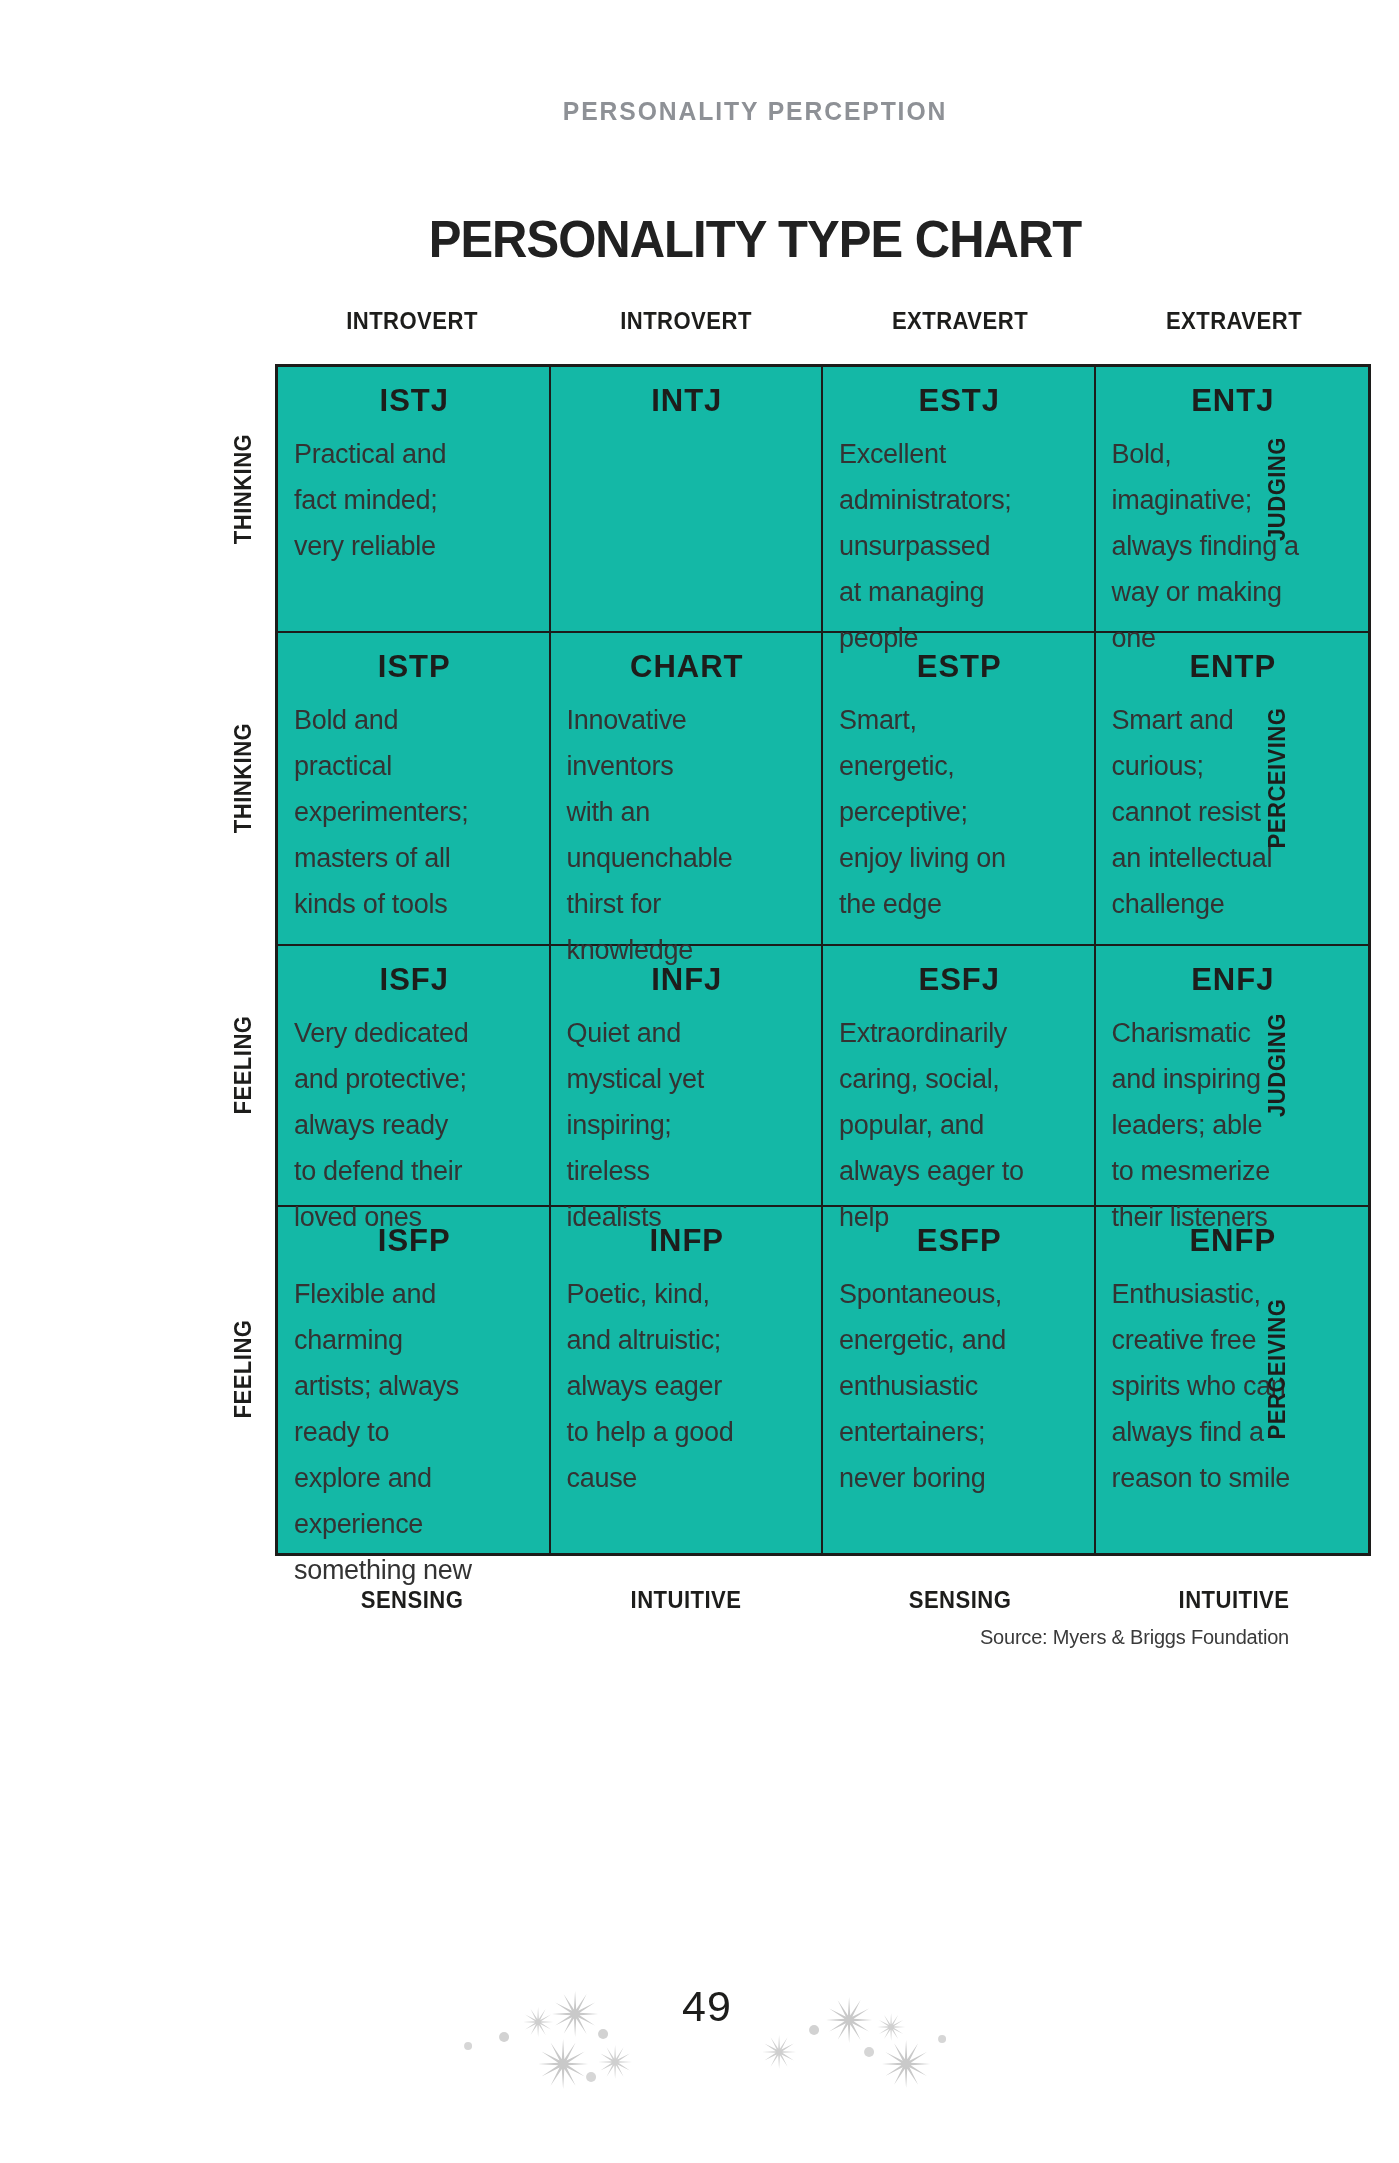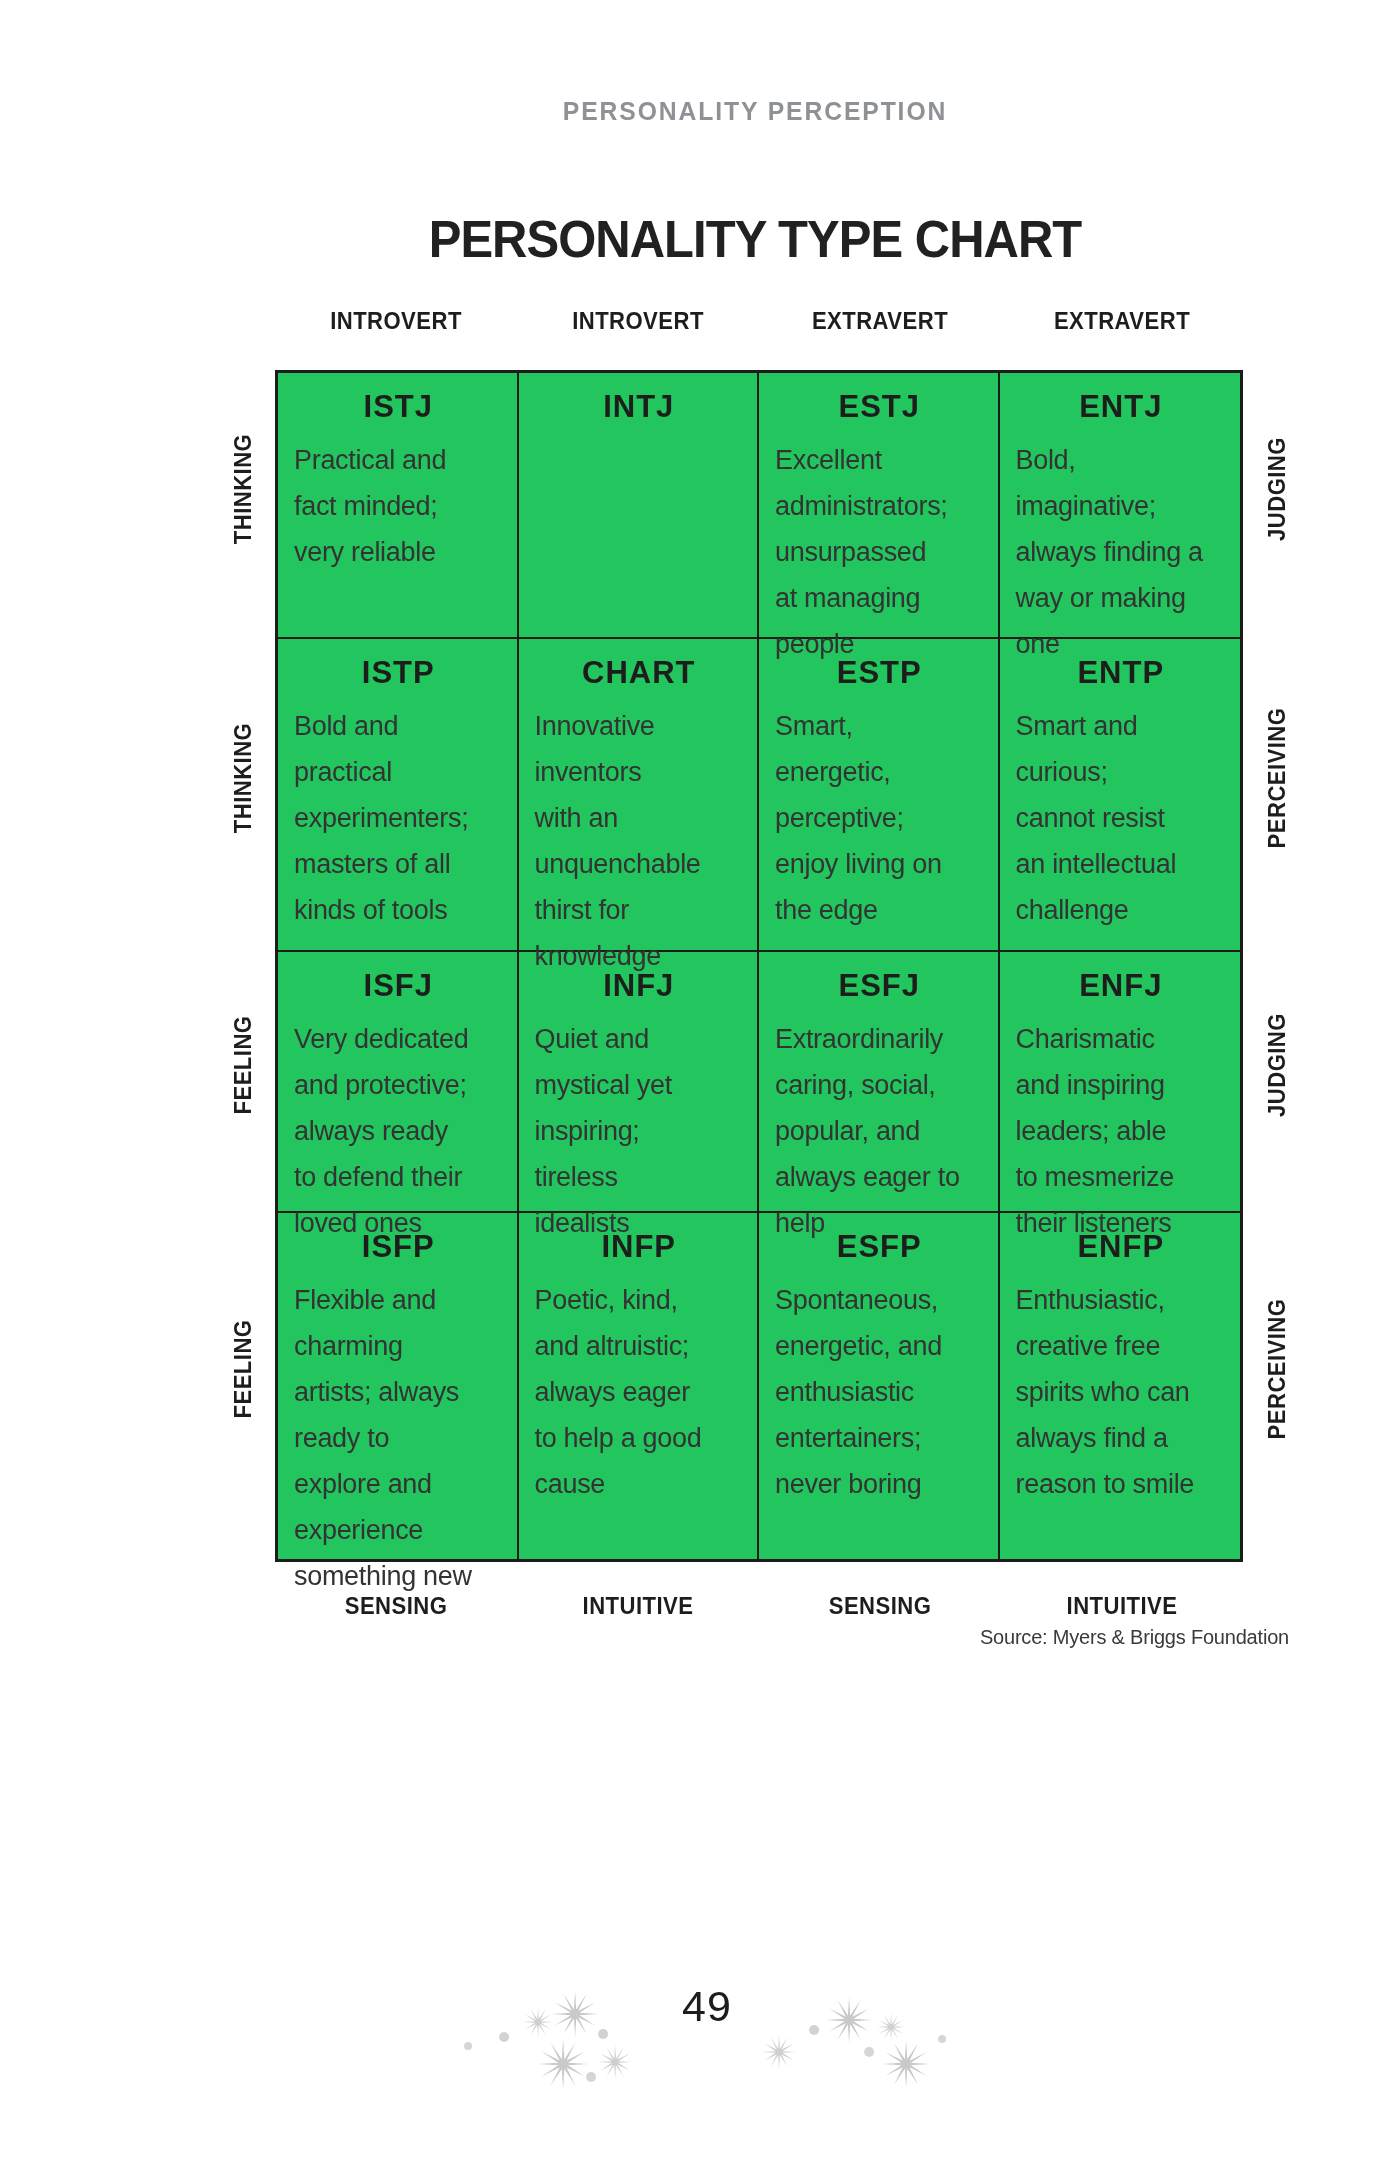--- a/index.html
+++ b/index.html
@@ -12,37 +12,37 @@
     transform:translateX(-50%) scaleX(0.95);
     font-size:26px;font-weight:bold;letter-spacing:2px;color:#8e9196;
     white-space:nowrap;
   }
   .page-title{
     position:absolute;top:210px;left:755px;
     transform:translateX(-50%) scaleX(0.96);
     font-size:51px;font-weight:bold;letter-spacing:-1px;color:#212121;
     white-space:nowrap;
   }
-  .chart-wrap{position:absolute;left:275px;top:300px;width:968px;}
+  .chart-wrap{position:absolute;left:275px;top:300px;width:1096px;}
   .top-labels,.bottom-labels{
     display:grid;grid-template-columns:repeat(4,1fr);
   }
   .axis-label{
     text-align:center;font-size:24px;font-weight:bold;letter-spacing:0.5px;
     transform:scaleX(0.92);color:#1d1d1b;
   }
   .top-labels{height:42px;align-items:center;}
   .bottom-labels{margin-top:24px;height:40px;align-items:center;}
   .grid{
-    margin-top:28px;
+    margin-top:22px;
     border:3px solid #1c1c1a;
     display:grid;
     grid-template-columns:repeat(4,1fr);
     grid-template-rows:266px 313px 261px 346px;
-    background:#22c55e;
+    background:#14b8a6;
   }
   .cell{
     border-right:2px solid #1c1c1a;
     border-bottom:2px solid #1c1c1a;
     padding:12px 14px 8px 16px;
     box-sizing:border-box;
   }
   .cell:nth-child(4n){border-right:none;}
   .cell:nth-child(n+13){border-bottom:none;}
   .cell-type{

